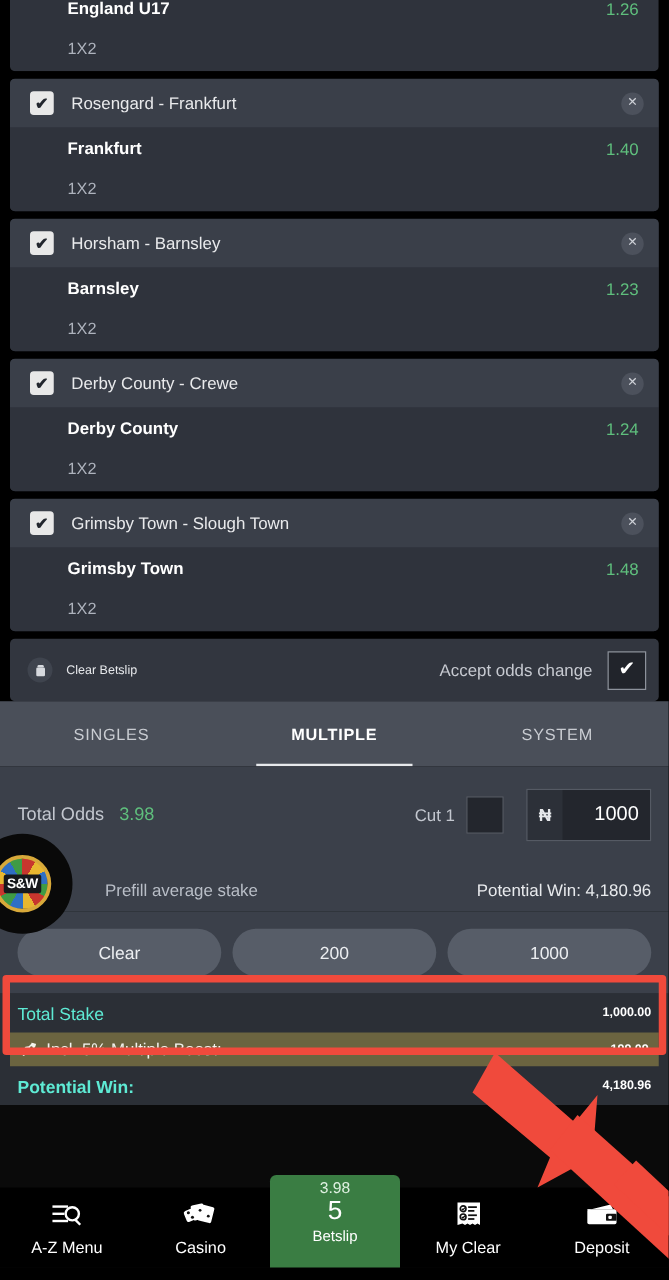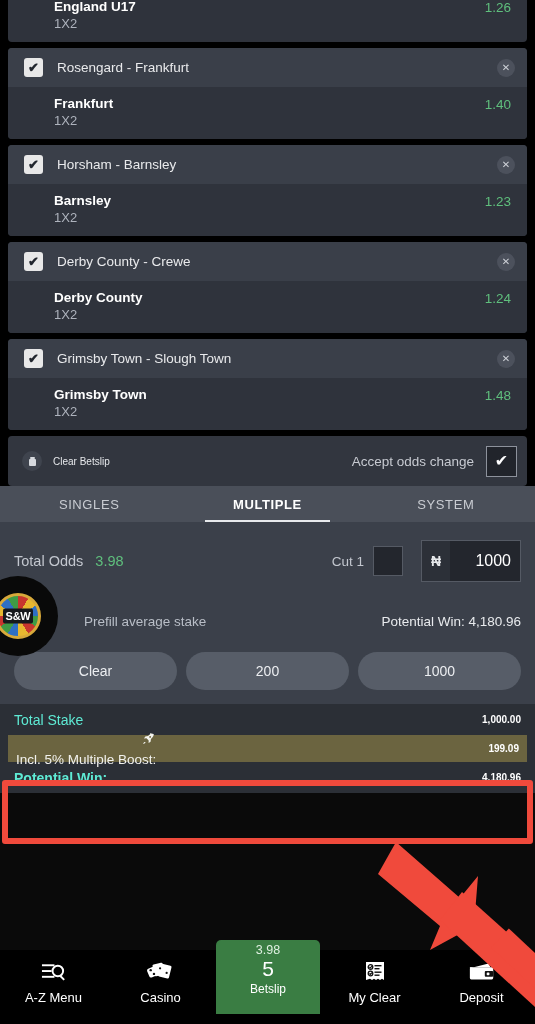--- a/index.html
+++ b/index.html
@@ -35,21 +35,21 @@
   }
   .x-btn {
     width:18px;height:18px;border-radius:50%;background:#4c515c;
     display:flex;align-items:center;justify-content:center;
     color:#cfd2d8;font-size:10px;line-height:1;flex:0 0 auto;
   }
   .pick-row {
     display:flex;align-items:flex-start;justify-content:space-between;
     padding:9px 16px 11px 46px; background:#2f333c;
   }
-  .pick-left { display:flex; flex-direction:column; gap:2px; }
+  .pick-left { display:flex; flex-direction:column; gap:17px; }
   .pick-name { color:#fff; font-size:13.5px; font-weight:bold; }
   .pick-market { color:#aeb3bd; font-size:13px; }
   .pick-odds { color:#5fbf7d; font-size:13.5px; padding-top:1px; }
 
   
   .clear-bar {
     margin: 6px 8px 0 8px; background:#32363f; border-radius:4px;
     height:50px; display:flex; align-items:center; padding: 0 10px 0 14px;
   }
   .bin-wrap {
@@ -67,21 +67,21 @@
   }
   .clear-label { margin-left:11px; color:#e6e8eb; font-size:10px; flex:1; }
   .accept-label { color:#c7cad1; font-size:13.5px; margin-right:12px; }
   .accept-box {
     width:31px;height:31px;border:1px solid #8d929c;background:#21242b;
     display:flex;align-items:center;justify-content:center;
     color:#fff;font-size:16px;line-height:1;
   }
 
   
-  .tabs { background:#4a4f59; height:36px; display:flex; }
+  .tabs { background:#4a4f59; height:52px; display:flex; }
   .tab {
     flex:1; display:flex; align-items:center; justify-content:center;
     color:#c9ccd2; font-size:13px; letter-spacing:.6px; position:relative;
   }
   .tab.active { color:#fff; font-weight:bold; }
   .tab.active::after{
     content:""; position:absolute; left:15%; right:15%; bottom:0;
     height:2px; background:#e7e9ec;
   }
 
@@ -144,21 +144,21 @@
     display:flex; align-items:center; justify-content:space-between;
     padding: 0 14px; height:31px;
   }
   .sum-lbl { color:#5eead4; font-size:14px; }
   .sum-val { color:#fff; font-size:10px; font-weight:bold; }
   .boost-row {
     background:#6b6440; margin: 0 8px; height:27px;
     display:flex; align-items:center; justify-content:space-between;
     padding: 0 8px;
   }
-  .boost-left { display:flex; align-items:flex-end; gap:6px;flex-direction:column; }
+  .boost-left { display:flex; align-items:flex-start; gap:6px; }
   .boost-lbl { color:#f2f2ee; font-size:13.5px; }
   .sum-row.bold .sum-lbl { font-weight:bold; }
 
   
   .red-box {
     position:absolute; left:2px; top:790px; width:531px; height:64px;
     border:6px solid #f04a3c; border-radius:3px; pointer-events:none; z-index:5;
   }
 
   

